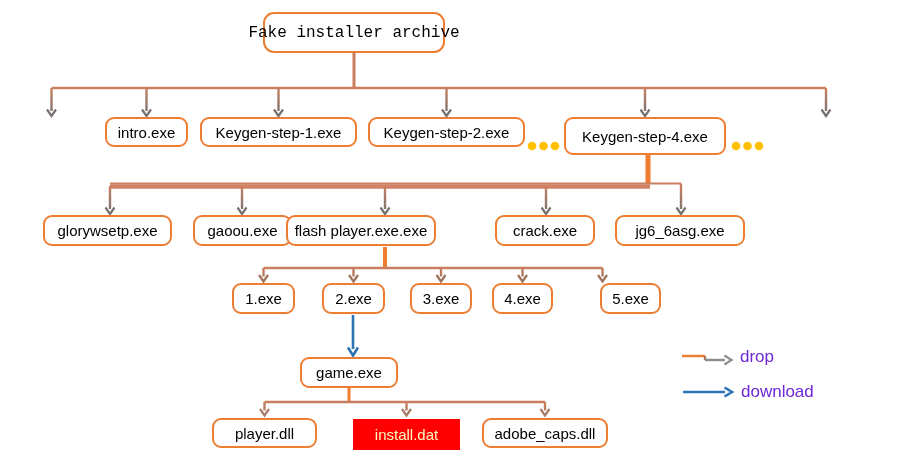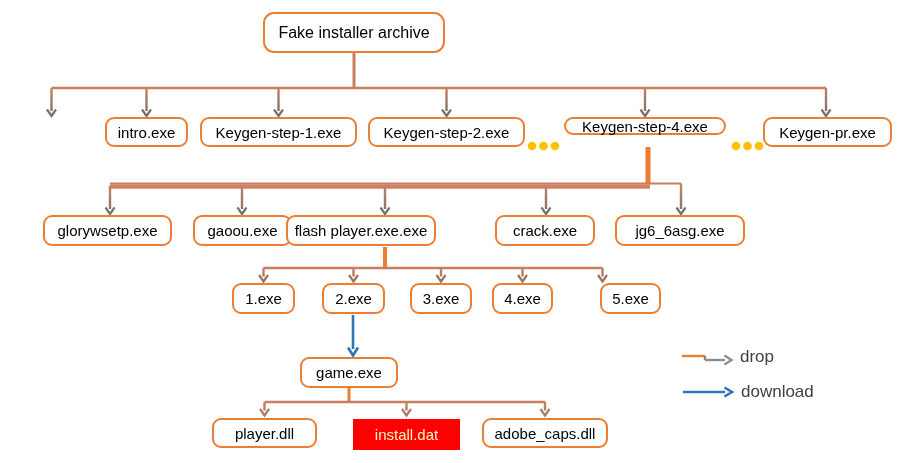--- a/index.html
+++ b/index.html
@@ -15,29 +15,29 @@
     position:absolute;
     box-sizing:border-box;
     background:#ffffff;
     border:2.2px solid #ED7D31;
     border-radius:9px;
     display:flex;align-items:center;justify-content:center;
     font-size:15px;color:#000000;
     white-space:nowrap;
     z-index:2;
   }
-  .node.root{font-size:16px;border-radius:11px;}
+  .node.root{font-size:16px;border-radius:11px;font-family:Liberation Mono, monospace;}
   .node.red{
     background:#FF0000;
     border:none;border-radius:0;
     color:#fef9c3;
   }
   .legend-label{
     position:absolute;z-index:2;
-    font-size:17px;color:#404040;white-space:nowrap;
+    font-size:17px;color:#6d28d9;white-space:nowrap;
   }
 </style>
 </head>
 <body>
 
 <div id="canvas">
 
   <svg id="wires" width="903" height="463" viewBox="0 0 903 463">
     <defs>
       <linearGradient id="gradR2" gradientUnits="userSpaceOnUse" x1="0" y1="88" x2="0" y2="113">
@@ -157,22 +157,21 @@
       <path d="M683 392 H725"></path>
       <path d="M724.5 387.5 L732 392 L724.5 396.5"></path>
     </g>
   </svg>
 
   <div class="node root" style="left:263px;top:12px;width:182px;height:41px">Fake installer archive</div>
 
   <div class="node" style="left:105px;top:117px;width:83px;height:30px">intro.exe</div>
   <div class="node" style="left:200px;top:117px;width:157px;height:30px">Keygen-step-1.exe</div>
   <div class="node" style="left:368px;top:117px;width:157px;height:30px">Keygen-step-2.exe</div>
-  <div class="node" style="left:564px;top:117px;width:162px;height:18px">Keygen-step-4.exe</div>
-  <div class="node" style="left:763px;top:117px;width:129px;height:30px">Keygen-pr.exe</div>
+  <div class="node" style="left:564px;top:117px;width:162px;height:38px">Keygen-step-4.exe</div>
 
   <div class="node" style="left:43px;top:215px;width:129px;height:31px">glorywsetp.exe</div>
   <div class="node" style="left:193px;top:215px;width:99px;height:31px">gaoou.exe</div>
   <div class="node" style="left:286px;top:215px;width:150px;height:31px">flash player.exe.exe</div>
   <div class="node" style="left:495px;top:215px;width:100px;height:31px">crack.exe</div>
   <div class="node" style="left:615px;top:215px;width:130px;height:31px">jg6_6asg.exe</div>
 
   <div class="node" style="left:232px;top:283px;width:63px;height:31px">1.exe</div>
   <div class="node" style="left:322px;top:283px;width:63px;height:31px">2.exe</div>
   <div class="node" style="left:410px;top:283px;width:62px;height:31px">3.exe</div>

